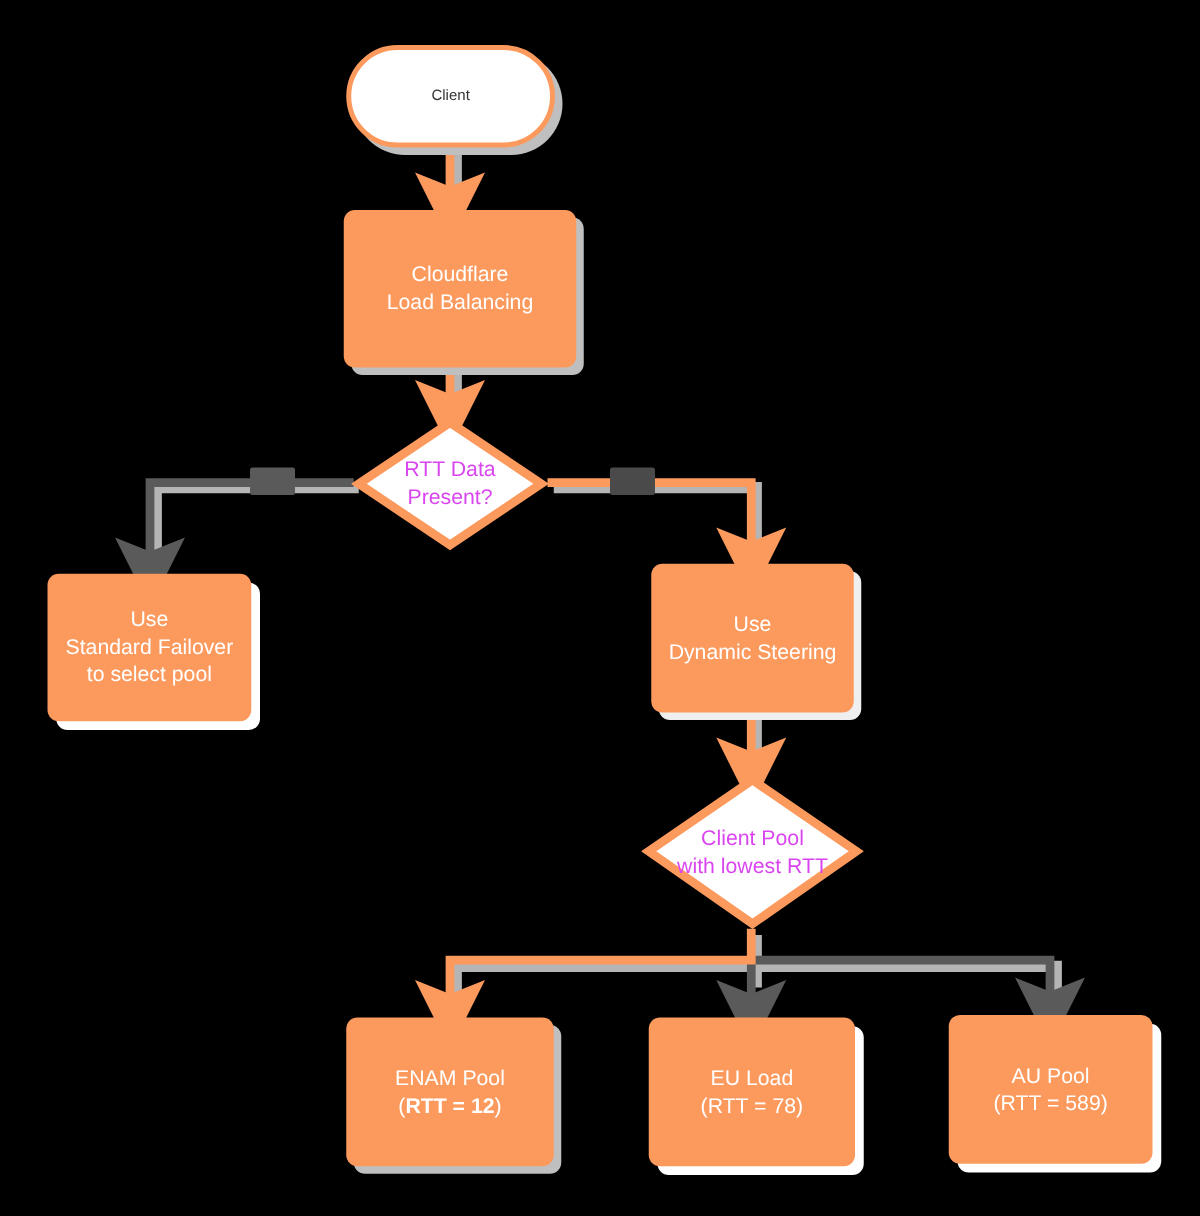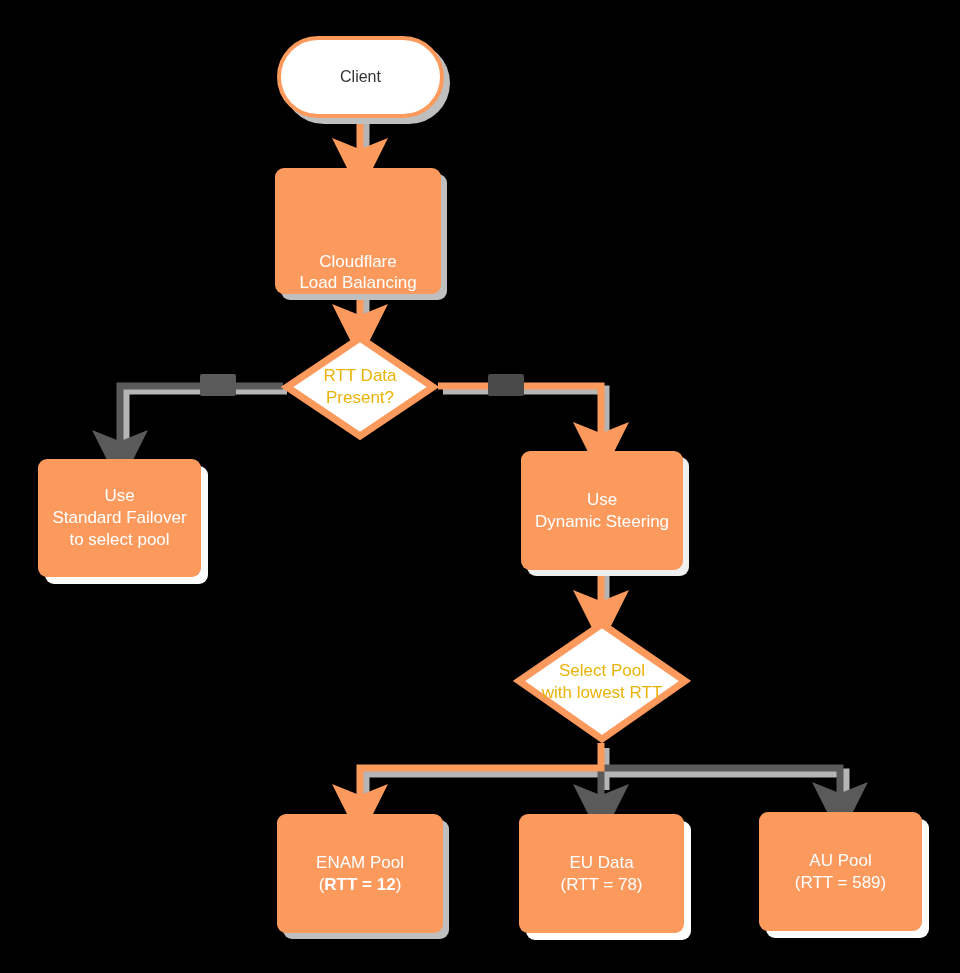--- a/index.html
+++ b/index.html
@@ -19,28 +19,28 @@
     background:#fc9a5e;border-radius:9px;color:#fff;
     font-size:17px;
     box-shadow:6px 6px 0 0 #bfbfbf;
   }
   .proc.shadow-white{box-shadow:7px 7px 0 0 #ffffff;}
   .proc.shadow-soft{box-shadow:6px 6px 0 0 #efefef;}
 
   
   .stadium{
     background:#ffffff;border:4px solid #fc9a5e;border-radius:999px;
-    color:#333333;font-size:16px;
+    color:#333333;font-size:12px;
     box-shadow:6px 6px 0 0 #bfbfbf;
   }
 
   
   .diamond{background:transparent;}
   .diamond .dshape{position:absolute;left:0;top:0;width:100%;height:100%;}
-  .diamond .lbl{position:relative;z-index:2;color:#eab308;font-size:17px;}
+  .diamond .lbl{position:relative;z-index:2;color:#d946ef;font-size:17px;}
 
   .bold{font-weight:bold;}
 </style>
 </head>
 <body>
 
 <div id="canvas">
 
   <svg class="edges" viewBox="0 0 960 973">
     <defs>
@@ -90,21 +90,21 @@
     </g>
 
     <rect x="200" y="374" width="36" height="22" rx="2" fill="#5a5a5a"></rect>
     <rect x="488" y="374" width="36" height="22" rx="2" fill="#4a4a4a"></rect>
   </svg>
 
   <div class="node stadium" style="left:277px;top:36px;width:167px;height:82px;">
     <span class="lbl">Client</span>
   </div>
 
-  <div class="node proc" style="left:275px;top:168px;width:166px;height:126px;align-items:flex-end;">
+  <div class="node proc" style="left:275px;top:168px;width:186px;height:126px;">
     <span class="lbl">Cloudflare
 Load Balancing</span>
   </div>
 
   <div class="node diamond" style="left:281px;top:332px;width:158px;height:110px;">
     <svg class="dshape" viewBox="0 0 158 110" preserveAspectRatio="none">
       <polygon points="79,6 152,55 79,104 6,55" fill="#ffffff" stroke="#fc9a5e" stroke-width="7"></polygon>
     </svg>
     <span class="lbl">RTT Data
 Present?</span>
@@ -118,29 +118,29 @@
 
   <div class="node proc shadow-soft" style="left:521px;top:451px;width:162px;height:119px;">
     <span class="lbl">Use
 Dynamic Steering</span>
   </div>
 
   <div class="node diamond" style="left:513px;top:618px;width:178px;height:127px;">
     <svg class="dshape" viewBox="0 0 178 127" preserveAspectRatio="none">
       <polygon points="89,6 172,63 89,121 6,63" fill="#ffffff" stroke="#fc9a5e" stroke-width="7"></polygon>
     </svg>
-    <span class="lbl">Select Pool
+    <span class="lbl">Client Pool
 with lowest RTT</span>
   </div>
 
   <div class="node proc" style="left:277px;top:814px;width:166px;height:119px;">
     <span class="lbl"><span>ENAM Pool</span><br><span>(</span><span class="bold">RTT = 12</span><span>)</span></span>
   </div>
 
   <div class="node proc shadow-white" style="left:519px;top:814px;width:165px;height:119px;">
-    <span class="lbl"><span>EU Data</span><br><span>(</span><span>RTT = 78</span><span>)</span></span>
+    <span class="lbl"><span>EU Load</span><br><span>(</span><span>RTT = 78</span><span>)</span></span>
   </div>
 
   <div class="node proc shadow-white" style="left:759px;top:812px;width:163px;height:119px;text-align:center;">
     <span class="lbl"><span>AU Pool</span><br><span>(</span><span>RTT = 589</span><span>)</span></span>
   </div>
 
 </div>
 
 </body></html>

